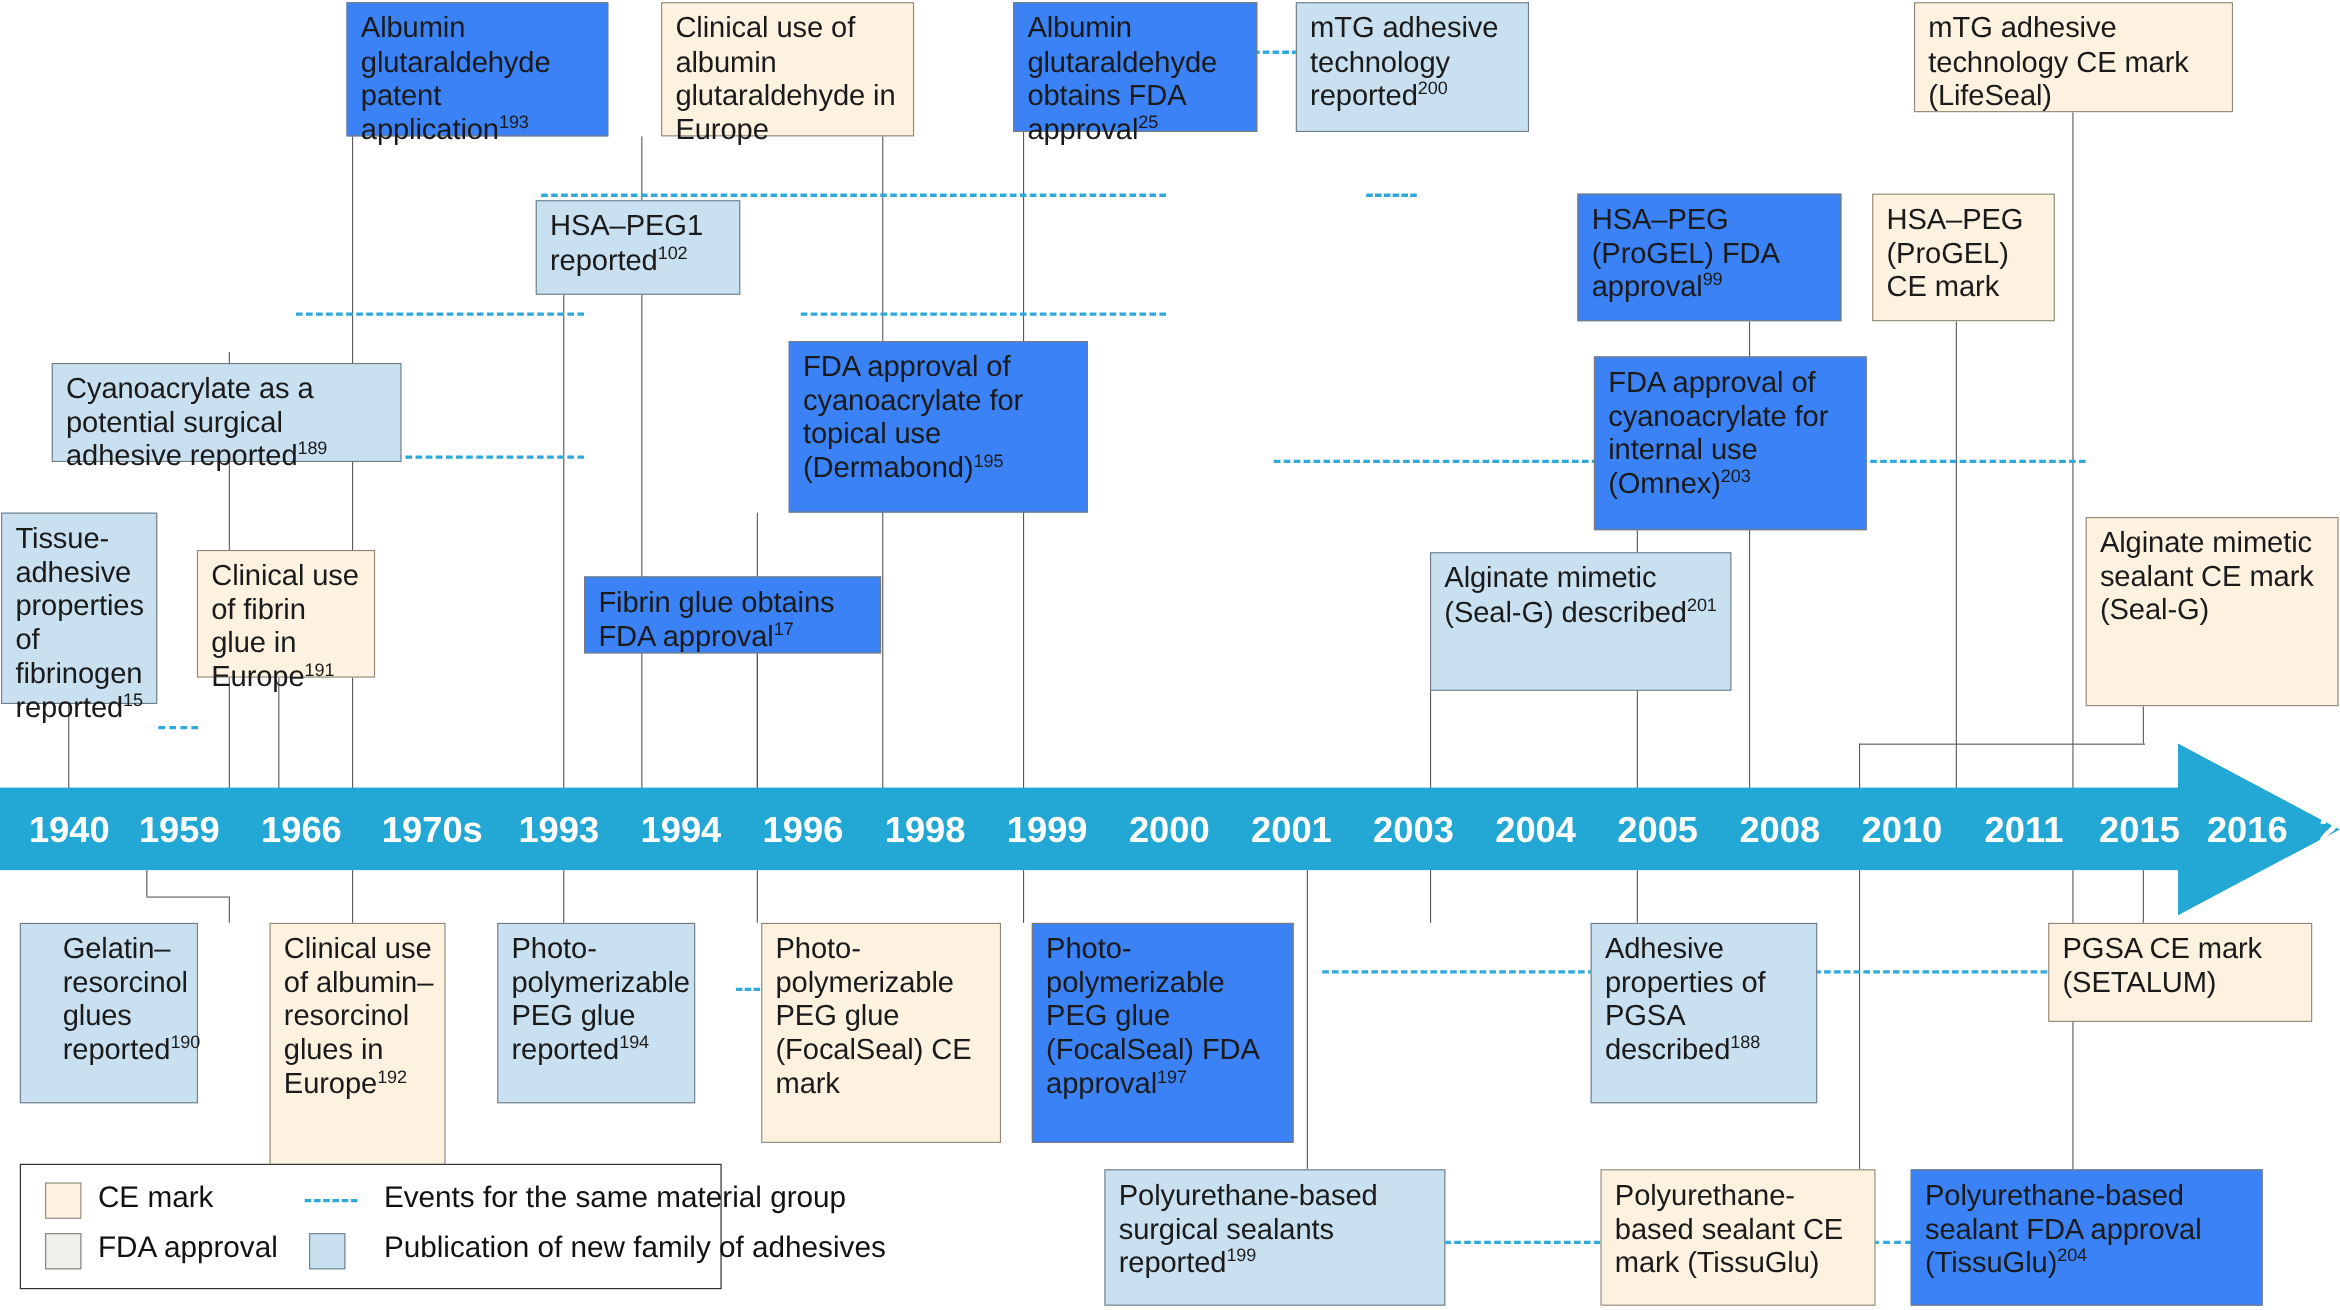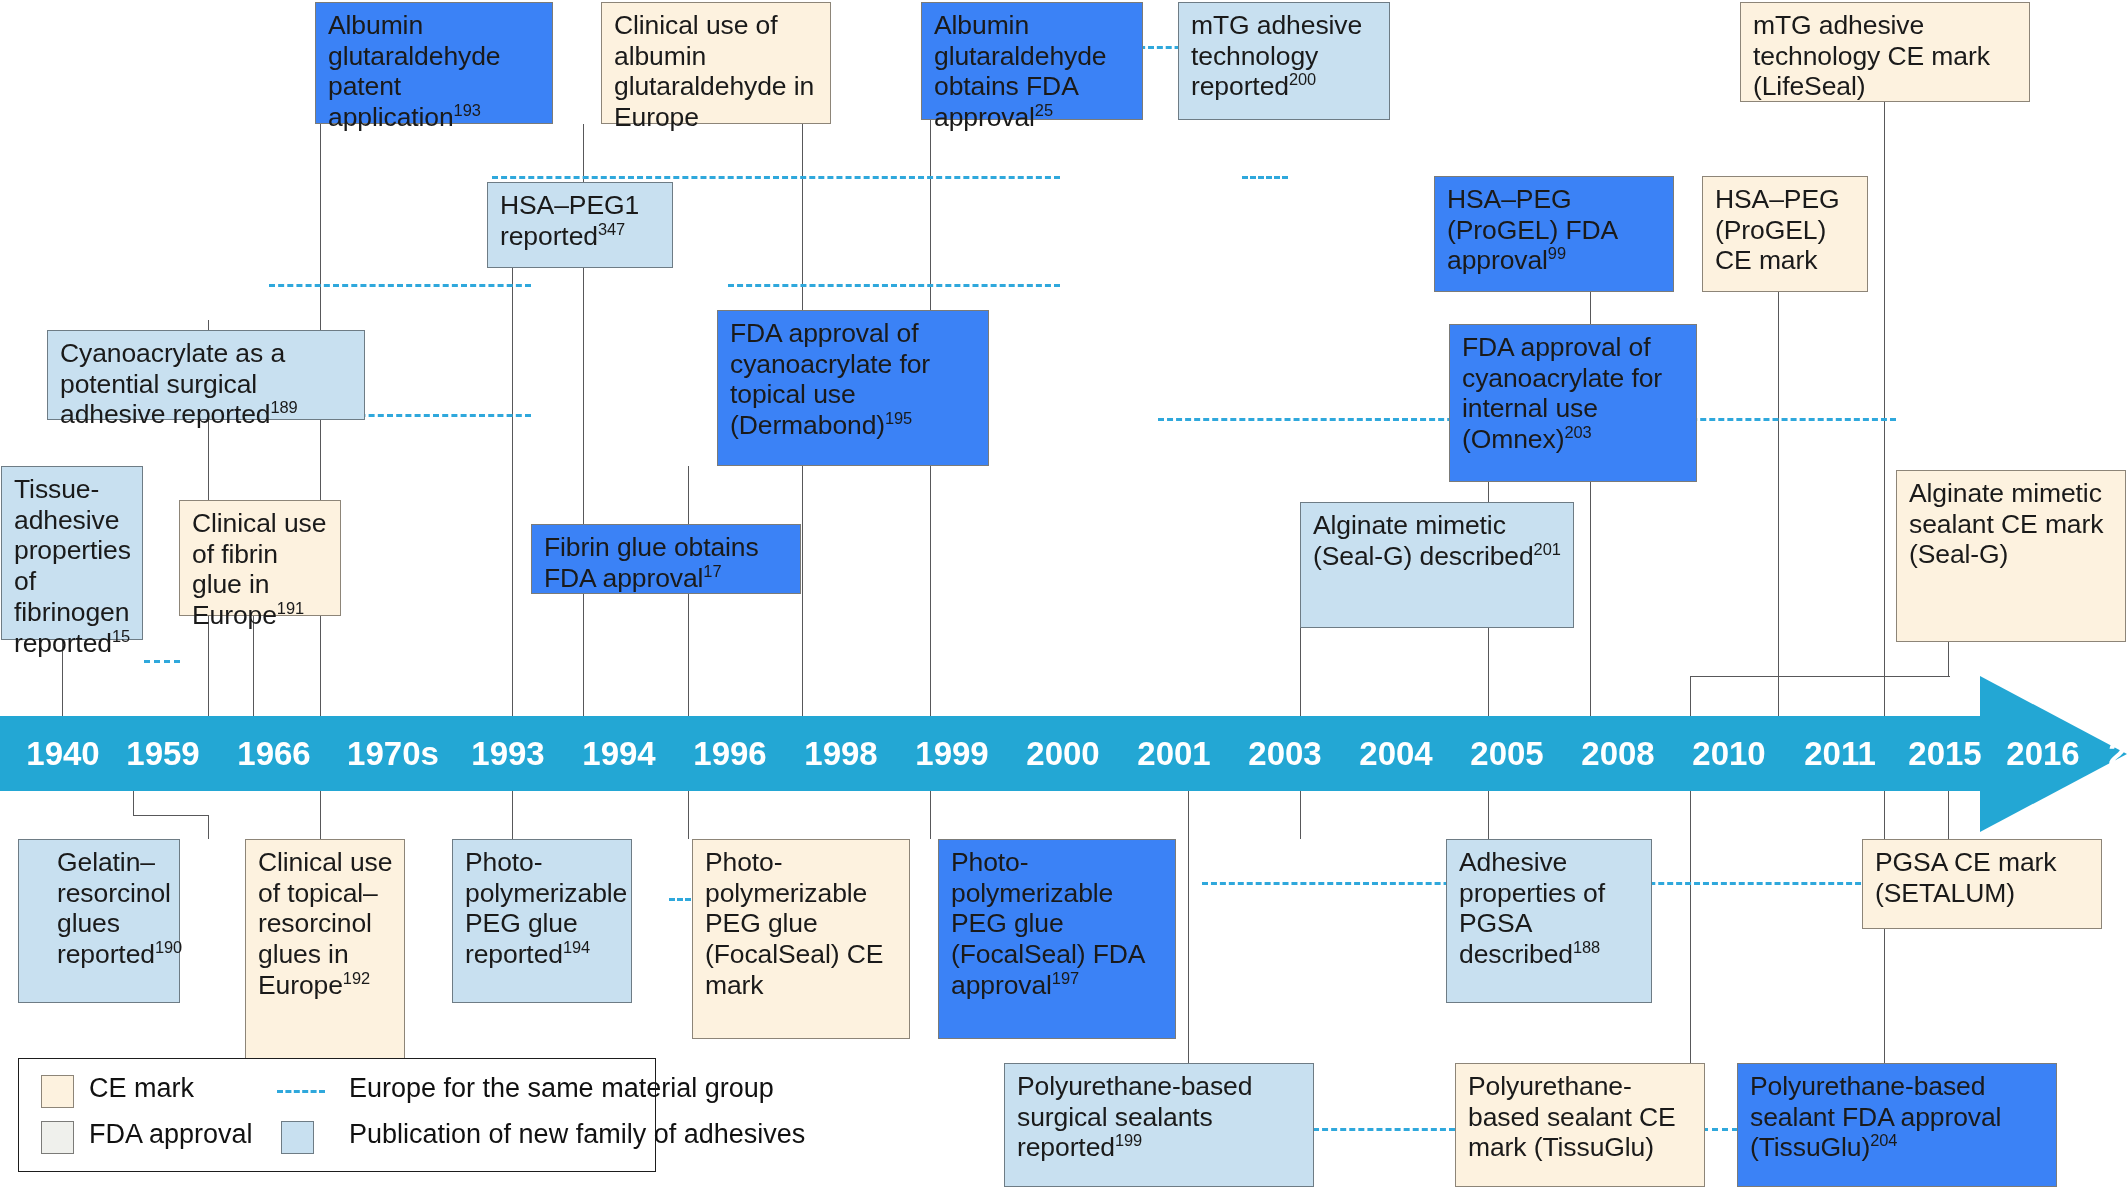--- a/index.html
+++ b/index.html
@@ -104,21 +104,21 @@
 
   <div class="box pub" style="left:1178px;top:2px;width:212px;height:118px;">
     <span>mTG adhesive technology reported</span><sup>200</sup>
   </div>
 
   <div class="box ce" style="left:1740px;top:2px;width:290px;height:100px;">
     <span>mTG adhesive technology CE mark (LifeSeal)</span>
   </div>
 
   <div class="box pub" style="left:487px;top:182px;width:186px;height:86px;">
-    <span>HSA–PEG1 reported</span><sup>347</sup>
+    <span>HSA–PEG1 reported</span><sup>102</sup>
   </div>
 
   <div class="box fda" style="left:1434px;top:176px;width:240px;height:116px;">
     <span>HSA–PEG (ProGEL) FDA approval</span><sup>99</sup>
   </div>
 
   <div class="box ce" style="left:1702px;top:176px;width:166px;height:116px;">
     <span>HSA–PEG (ProGEL) CE mark</span>
   </div>
 
@@ -176,21 +176,21 @@
   <div class="yr" style="left:1795px;width:90px;">2011</div>
   <div class="yr" style="left:1900px;width:90px;">2015</div>
   <div class="yr" style="left:1998px;width:90px;">2016</div>
   <div class="yr" style="left:2100px;width:90px;">2017</div>
 
   <div class="box pub" style="left:18px;top:839px;width:162px;height:164px;padding-left:38px;">
     <span>Gelatin–resorcinol glues reported</span><sup>190</sup>
   </div>
 
   <div class="box ce" style="left:245px;top:839px;width:160px;height:226px;">
-    <span>Clinical use of topical–resorcinol glues in Europe</span><sup>192</sup>
+    <span>Clinical use of albumin–resorcinol glues in Europe</span><sup>192</sup>
   </div>
 
   <div class="box pub" style="left:452px;top:839px;width:180px;height:164px;">
     <span>Photo-polymerizable PEG glue reported</span><sup>194</sup>
   </div>
 
   <div class="box ce" style="left:692px;top:839px;width:218px;height:200px;">
     <span>Photo-polymerizable PEG glue (FocalSeal) CE mark</span>
   </div>
 
@@ -220,19 +220,19 @@
   </div>
 
   <div id="legend">
     <div class="lg-sw ce" style="left:22px;top:16px;background:#fdf2df;"></div>
     <div class="lg-tx" style="left:70px;top:14px;">CE mark</div>
 
     <div class="lg-sw fda" style="left:22px;top:62px;background:#eff0ec;border-color:#7b7b78;"></div>
     <div class="lg-tx" style="left:70px;top:60px;">FDA approval</div>
 
     <div class="lg-dash" style="left:258px;top:31px;"></div>
-    <div class="lg-tx" style="left:330px;top:14px;">Europe for the same material group</div>
+    <div class="lg-tx" style="left:330px;top:14px;">Events for the same material group</div>
 
     <div class="lg-sw pub" style="left:262px;top:62px;background:#c8e0f0;border-color:#6e7c85;"></div>
     <div class="lg-tx" style="left:330px;top:60px;">Publication of new family of adhesives</div>
   </div>
 
 </div>
 
 </body></html>

